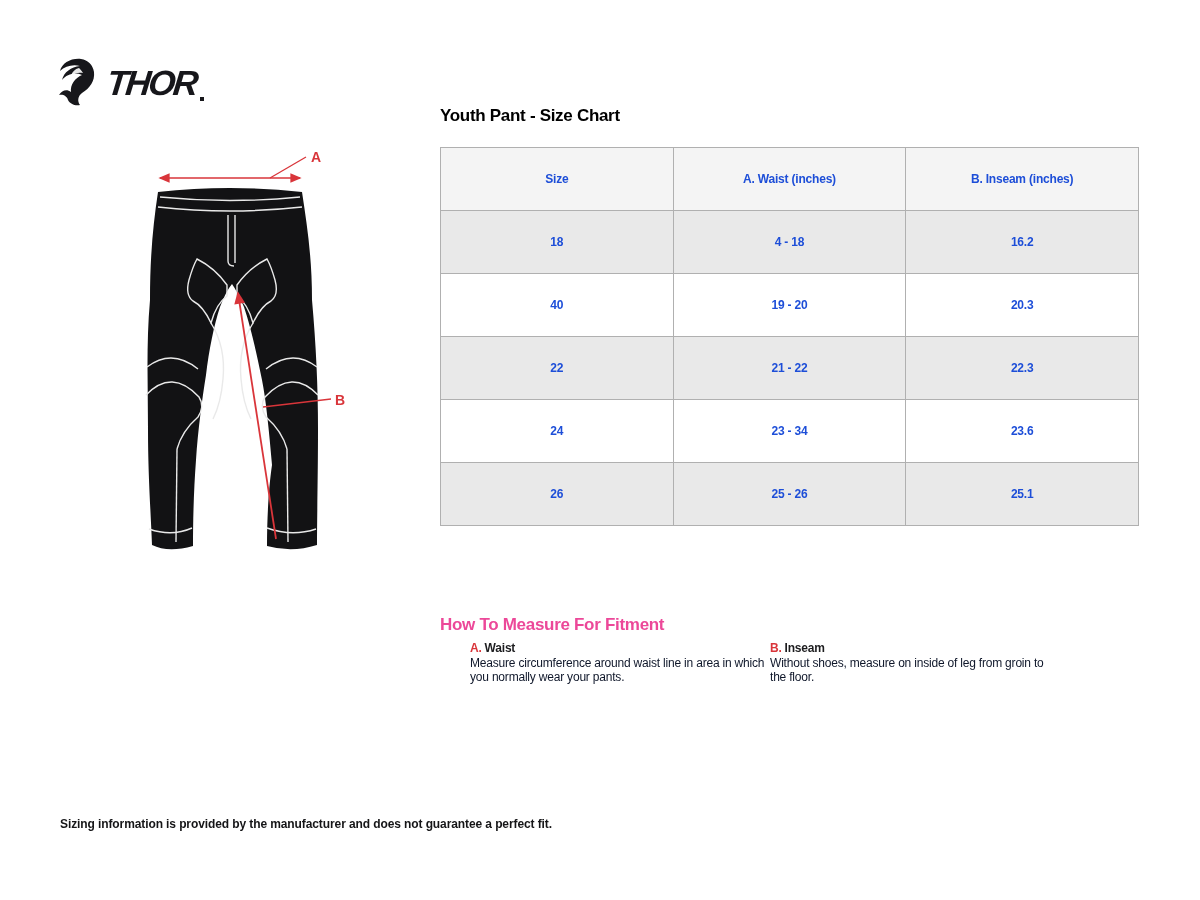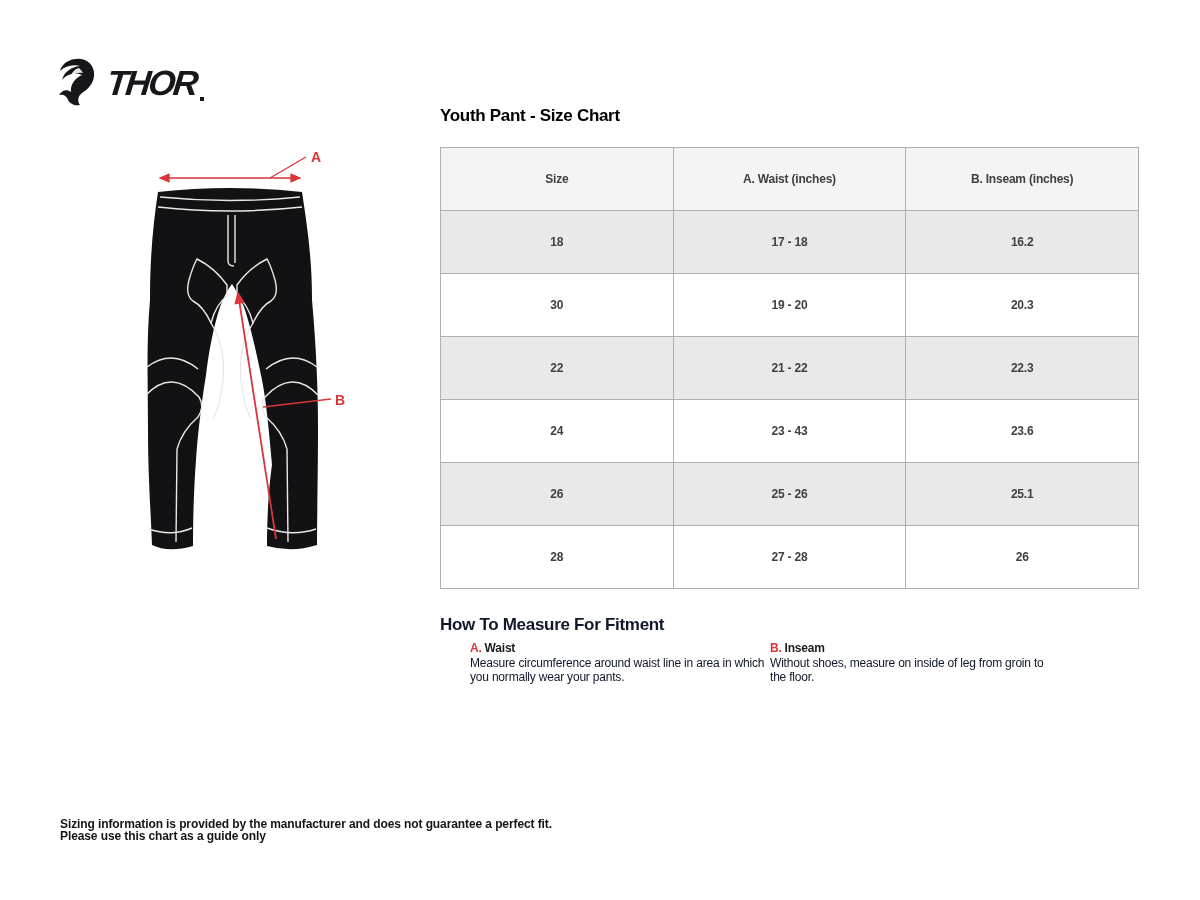--- a/index.html
+++ b/index.html
@@ -43,31 +43,31 @@
   }
   .size-table-wrap { position: absolute; left: 440px; top: 147px; width: 699px; }
   table.size-table {
     width: 100%; border-collapse: collapse; table-layout: fixed;
   }
   table.size-table th, table.size-table td {
     border: 1px solid #b0b0b0;
     height: 63px;
     text-align: center; vertical-align: middle;
     font-size: 12px; font-weight: bold; letter-spacing: -0.2px;
-    color: #404040;
+    color: #1d4ed8;
   }
   table.size-table th { background: #f4f4f4; }
   table.size-table tr.odd td { background: #e9e9e9; }
   table.size-table tr.even td { background: #ffffff; }
 
   
   .measure-title {
     position: absolute; left: 440px; top: 615px;
     font-size: 17px; font-weight: bold; letter-spacing: -0.3px;
-    color: #0f172a;
+    color: #ec4899;
   }
   .measure-col { position: absolute; top: 641px; }
   .measure-col.a { left: 440px; width: 300px; margin-left: 30px; }
   .measure-col.b { left: 770px; width: 280px; }
   .measure-label { font-size: 12px; font-weight: bold; letter-spacing: -0.2px; margin-bottom: 1px; }
   .measure-label .prefix { color: #d9353a; margin-right: 3px; }
   .measure-text { font-size: 12px; line-height: 14px; letter-spacing: -0.2px; color: #0f172a; }
 
   
   .disclaimer {
@@ -161,47 +161,42 @@
       <thead>
         <tr>
           <th>Size</th>
           <th>A. Waist (inches)</th>
           <th>B. Inseam (inches)</th>
         </tr>
       </thead>
       <tbody>
         <tr class="odd">
           <td>18</td>
-          <td>17 - 18</td>
+          <td>4 - 18</td>
           <td>16.2</td>
         </tr>
         <tr class="even">
-          <td>30</td>
+          <td>40</td>
           <td>19 - 20</td>
           <td>20.3</td>
         </tr>
         <tr class="odd">
           <td>22</td>
           <td>21 - 22</td>
           <td>22.3</td>
         </tr>
         <tr class="even">
           <td>24</td>
-          <td>23 - 43</td>
+          <td>23 - 34</td>
           <td>23.6</td>
         </tr>
         <tr class="odd">
           <td>26</td>
           <td>25 - 26</td>
           <td>25.1</td>
-        </tr>
-        <tr class="even">
-          <td>28</td>
-          <td>27 - 28</td>
-          <td>26</td>
         </tr>
       </tbody>
     </table>
   </div>
 
   <div class="measure-title">How To Measure For Fitment</div>
 
   <div class="measure-col a">
     <div class="measure-label">
       <span class="prefix">A.</span><span>Waist</span>
@@ -211,16 +206,15 @@
 
   <div class="measure-col b">
     <div class="measure-label">
       <span class="prefix">B.</span><span>Inseam</span>
     </div>
     <div class="measure-text">Without shoes, measure on inside of leg from groin to the floor.</div>
   </div>
 
   <div class="disclaimer">
     <div>Sizing information is provided by the manufacturer and does not guarantee a perfect fit.</div>
-    <div>Please use this chart as a guide only</div>
   </div>
 
 </div>
 
 </body></html>

